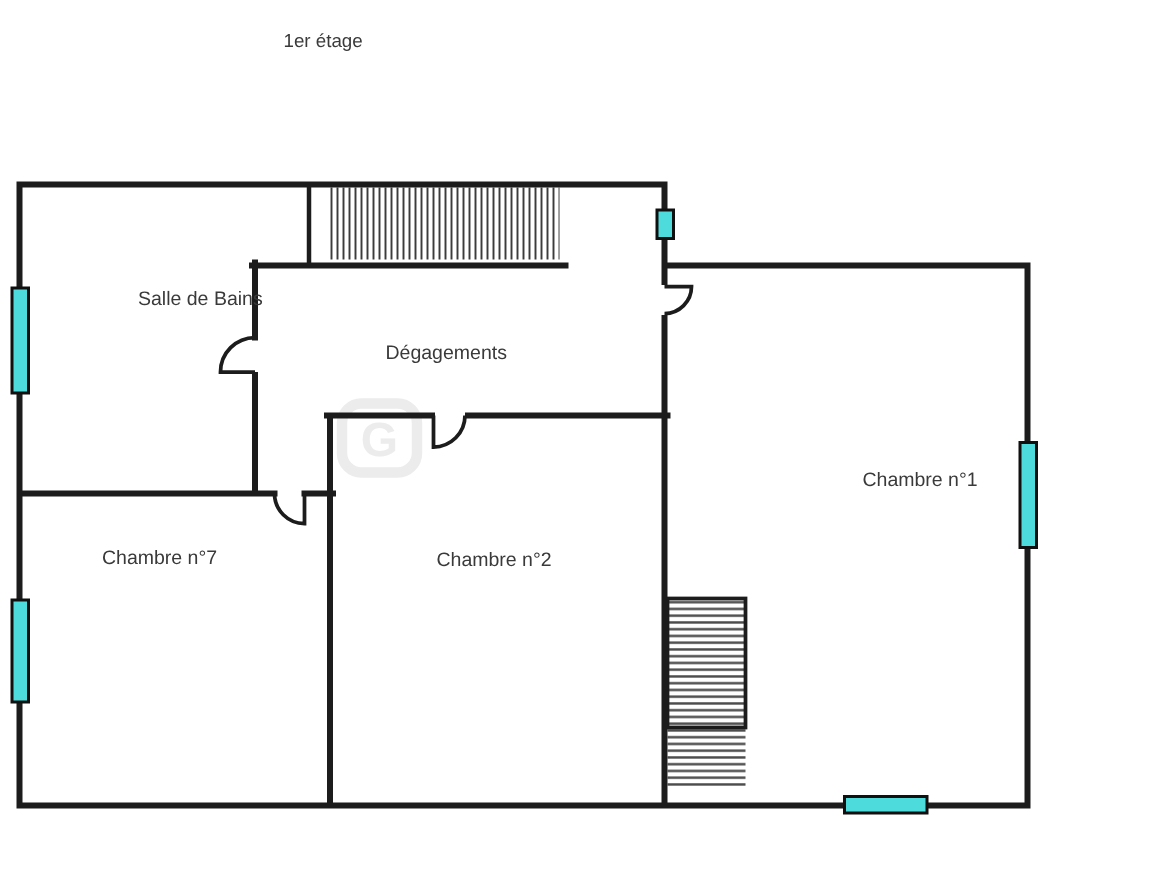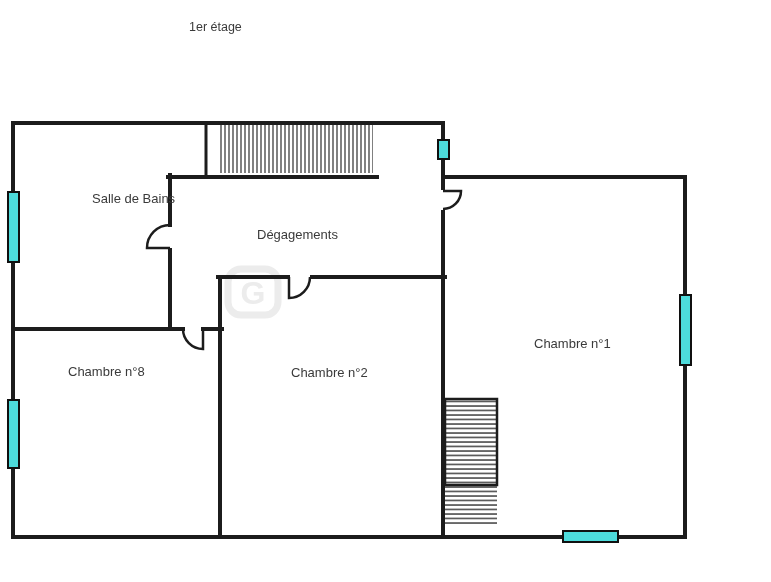--- a/index.html
+++ b/index.html
@@ -20,21 +20,21 @@
   .floor-title{
     position:absolute;left:189px;top:20px;
     font-size:12.5px;color:var(--color-label,#3a3a3a);white-space:nowrap;text-align:center;
   }
   .room-label{
     position:absolute;font-size:13px;color:var(--color-label,#3a3a3a);
     white-space:nowrap;
   }
   .lbl-sdb{left:52px;top:191px;margin-left:40px;}
   .lbl-deg{left:257px;top:227px;}
-  .lbl-ch1{left:534px;top:312px;margin-top:24px;}
+  .lbl-ch1{left:575px;top:312px;}
   .lbl-ch2{left:291px;top:365px;text-align:center;}
   .lbl-ch3{left:68px;top:364px;}
   .watermark{
     position:absolute;left:222px;top:262px;height:60px;
     display:flex;align-items:center;gap:10px;
     color:var(--color-watermark,#ececec);
     pointer-events:none;
   }
   .wm-logo{display:block;}
   .wm-rect{fill:none;stroke:var(--color-watermark,#ececec);stroke-width:7;}
@@ -106,15 +106,15 @@
       <rect class="window-rect" x="563" y="531" width="55" height="11"></rect>
     </g>
   </svg>
 
   <div class="floor-title">1er étage</div>
 
   <div class="room-label lbl-sdb">Salle de Bains</div>
   <div class="room-label lbl-deg">Dégagements</div>
   <div class="room-label lbl-ch1">Chambre n°1</div>
   <div class="room-label lbl-ch2">Chambre n°2</div>
-  <div class="room-label lbl-ch3">Chambre n°8</div>
+  <div class="room-label lbl-ch3">Chambre n°7</div>
 
 </div>
 
 </body></html>

